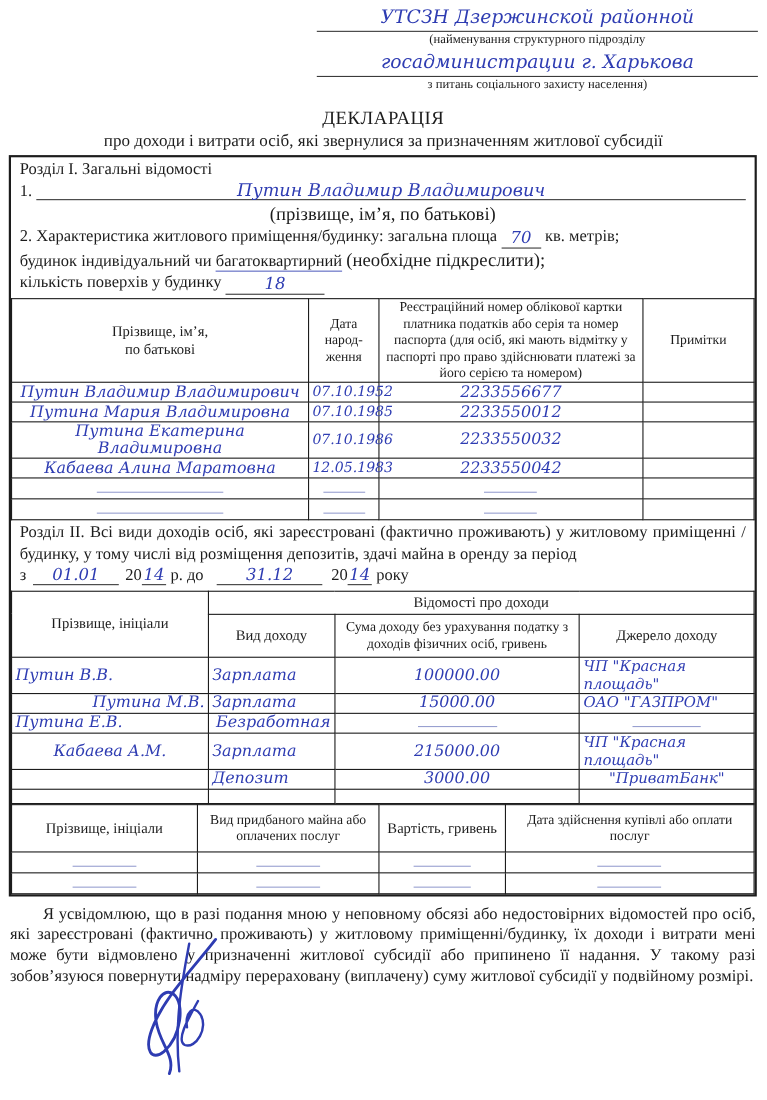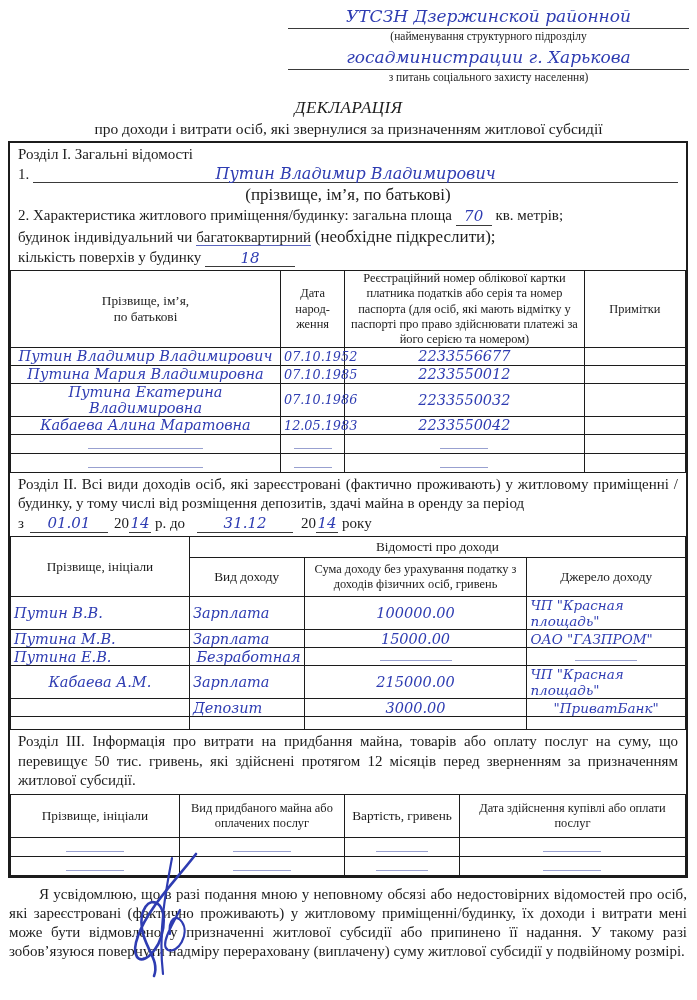--- a/index.html
+++ b/index.html
@@ -4,21 +4,21 @@
 <style>
   :root{ --ink:#1c1c1c; --pen:#2e3cb2; --dash:#98a0d0; --line:#3a3a3a; }
   html,body{ margin:0; padding:0; background:#fff; }
   .page{ width:697px; height:1000px; position:relative; overflow:hidden; background:#fff;
          font-family:"Liberation Serif", serif; color:var(--ink); }
   .pen{ font-family:"DejaVu Serif", serif; font-style:italic; color:var(--pen); }
   
   .org-block{ margin:6px 8px 0 288px; text-align:center; }
   .org-value{ display:block; border-bottom:1.4px solid var(--line); font-size:17px; line-height:1.25; padding:0 2px 1px; }
   .org-caption{ display:block; font-size:11.5px; line-height:1.2; margin:1px 0 3px; }
-  .title{ text-align:center; font-size:17px; margin-top:13px; letter-spacing:.5px;font-style:italic; }
+  .title{ text-align:center; font-size:17px; margin-top:13px; letter-spacing:.5px; }
   .subtitle{ text-align:center; font-size:15.5px; margin-top:2px; }
   
   .formbox{ margin:3px 9px 0 8px; border:2px solid var(--ink); }
   .sec{ padding:2px 8px 3px; font-size:15px; line-height:1.3; }
   .just{ text-align:justify; }
   .fill{ display:inline-block; border-bottom:1.2px solid var(--line); text-align:center; vertical-align:bottom; line-height:1.05; }
   .penline{ border-bottom:1.4px solid #5b66c0; }
   .row-flex{ display:flex; align-items:baseline; }
   .cap{ font-size:17px; }
   .dash{ display:inline-block; border-bottom:1.8px solid var(--dash); height:4px; }
@@ -164,21 +164,21 @@
         <td class="thead">Сума доходу без урахування податку з доходів фізичних осіб, гривень</td>
         <td class="thead" style="font-size:13.3px;">Джерело доходу</td>
       </tr>
       <tr class="r">
         <td class="pen" style="text-align:left;">Путин В.В.</td>
         <td class="pen" style="text-align:left;">Зарплата</td>
         <td class="pen">100000.00</td>
         <td class="pen" style="font-size:13.5px; text-align:left;">ЧП "Красная площадь"</td>
       </tr>
       <tr class="r">
-        <td class="pen" style="text-align:left;margin-top:44px;">Путина М.В.</td>
+        <td class="pen" style="text-align:right;margin-top:44px;">Путина М.В.</td>
         <td class="pen" style="text-align:left;">Зарплата</td>
         <td class="pen">15000.00</td>
         <td class="pen" style="font-size:13.5px; text-align:left;">ОАО "ГАЗПРОМ"</td>
       </tr>
       <tr class="r">
         <td class="pen" style="text-align:left;">Путина Е.В.</td>
         <td class="pen" style="text-align:right;">Безработная</td>
         <td><span class="dash" style="width:72px;"></span></td>
         <td><span class="dash" style="width:62px;"></span></td>
       </tr>
@@ -196,23 +196,20 @@
       </tr>
       <tr class="blank">
         <td></td>
         <td></td>
         <td></td>
         <td></td>
       </tr>
     </tbody>
       </table>
 
-    <div class="sec just">
-      <span>Розділ ІІІ. Інформація про витрати на придбання майна, товарів або оплату послуг на суму, що перевищує 50 тис. гривень, які здійснені протягом 12 місяців перед зверненням за призначенням житлової субсидії.</span>
-    </div>
 
     <table class="t3">
       <colgroup>
           <col style="width:25%">
           <col style="width:24.5%">
           <col style="width:17%">
           <col style="width:33.5%">
         </colgroup>
       <tbody>
           <tr>

